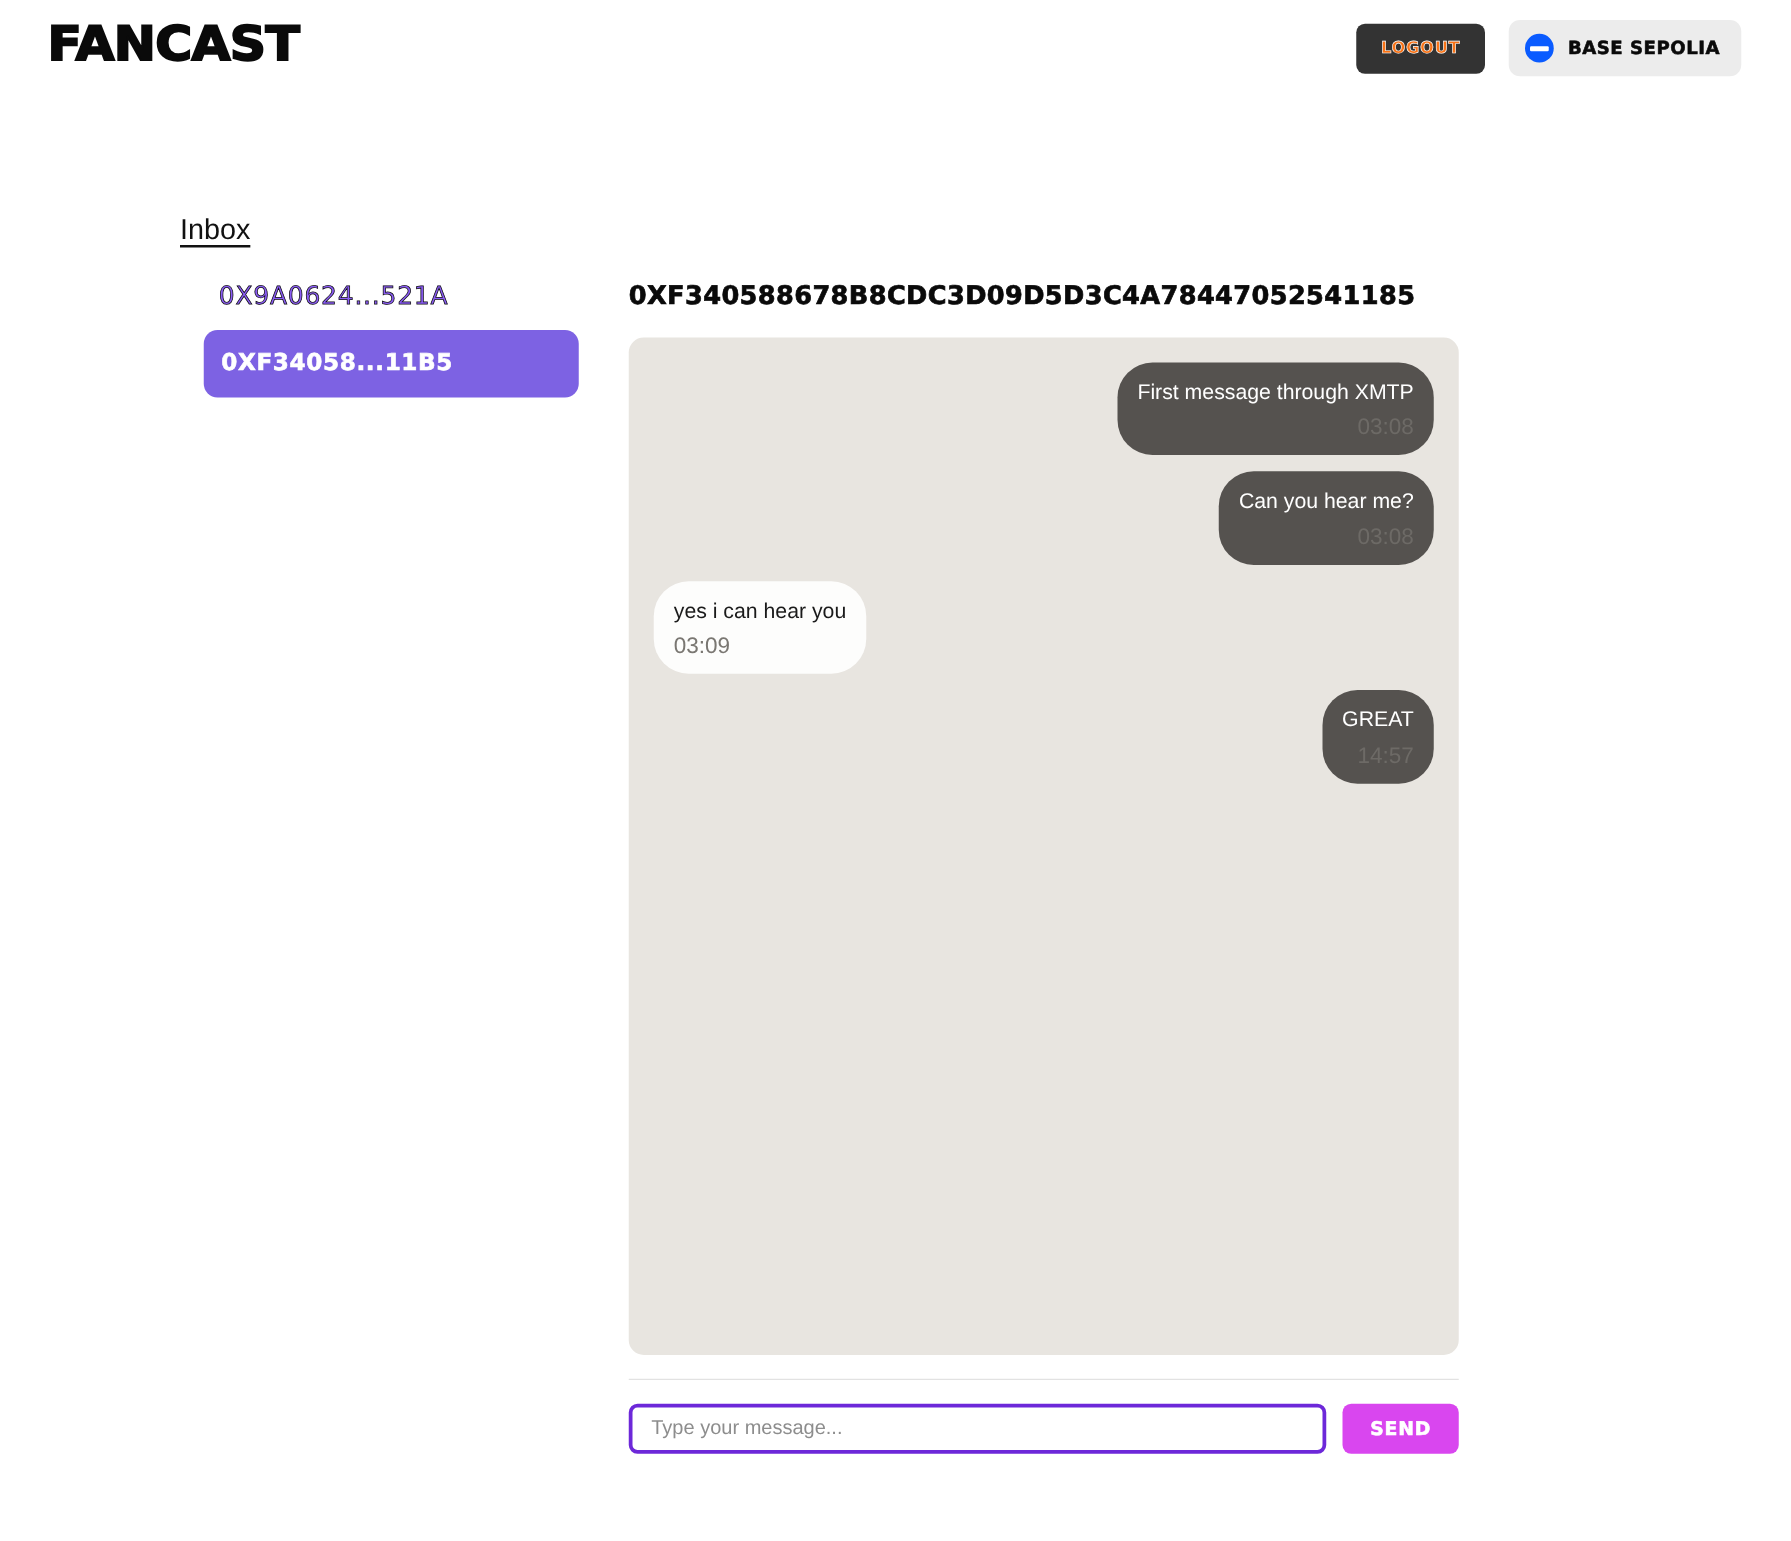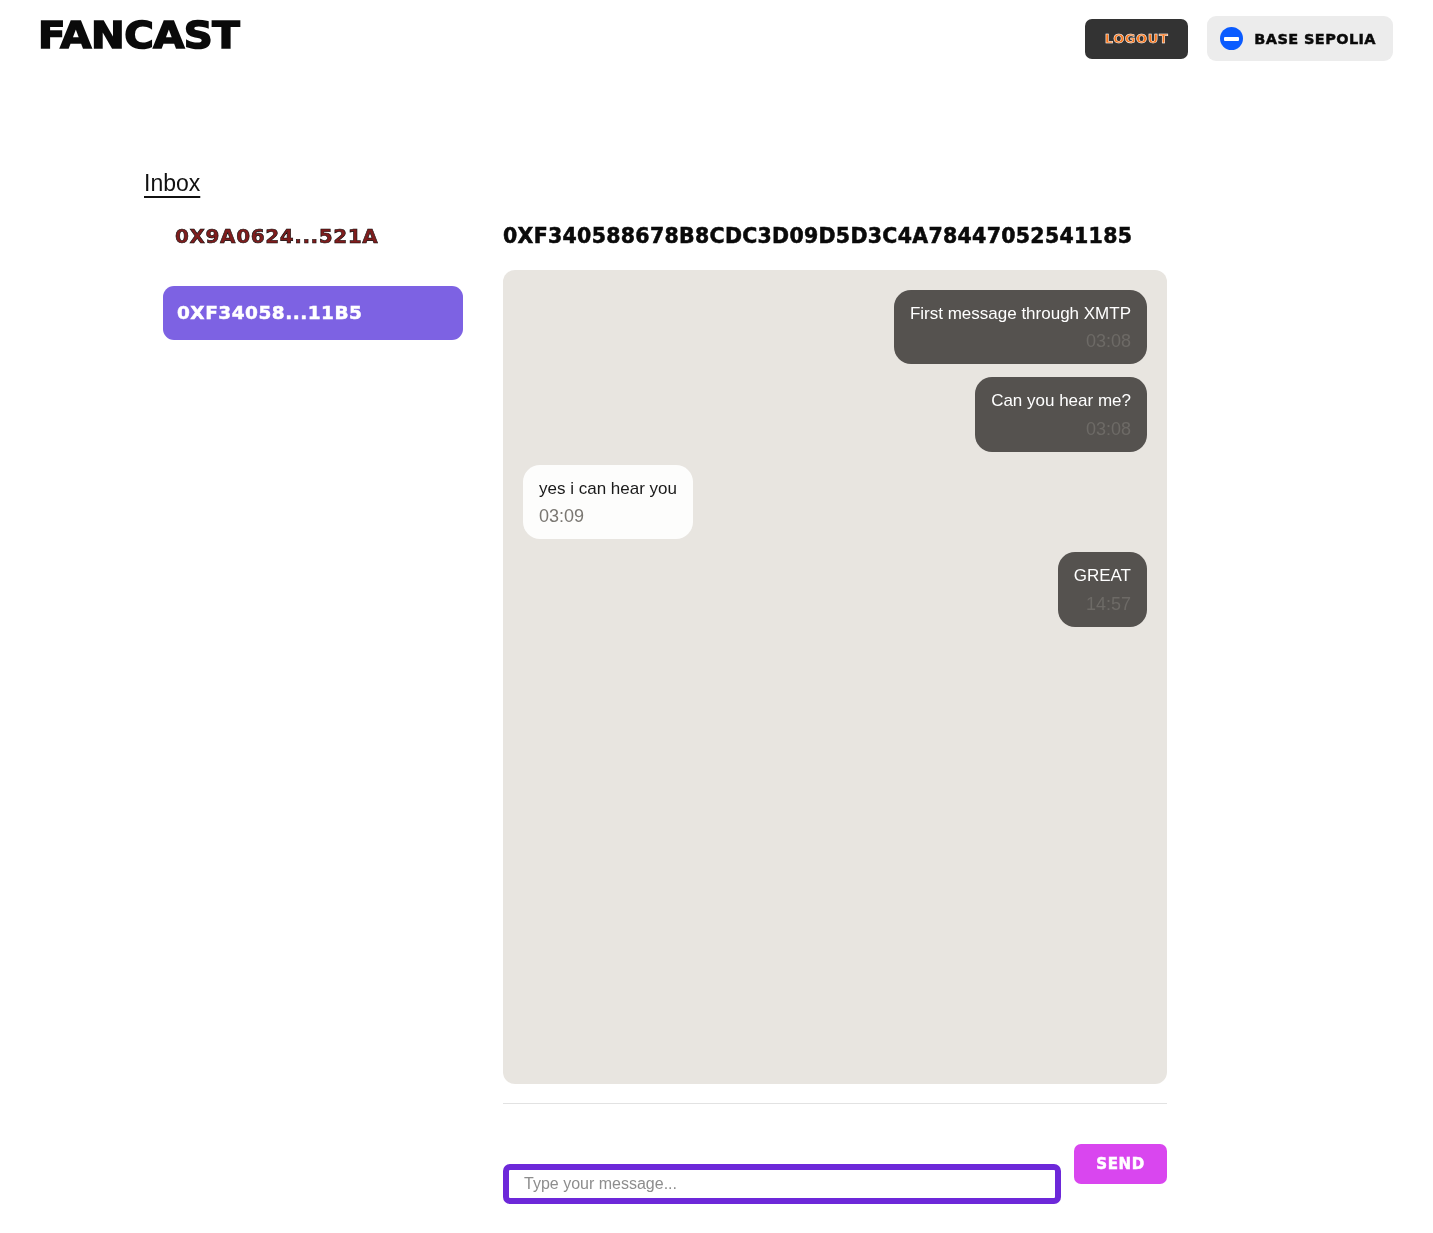--- a/index.html
+++ b/index.html
@@ -118,26 +118,26 @@
   
   .sidebar {
     position: absolute;
     left: 163px;
     top: 150px;
     width: 300px;
   }
 
   .wallet-heading {
     font-family: "DejaVu Sans", sans-serif;
-    font-weight: 700;
+    font-weight: 400;
     font-size: 20px;
     letter-spacing: 0.6px;
-    color: #7f1d1d;
+    color: #8b5cf6;
     padding-left: 12px;
-    margin-bottom: 38px;
+    margin-bottom: 16px;
     -webkit-text-stroke: 0.6px #0a0a0a;
   }
 
   .conv-item {
     display: block;
     width: 300px;
     padding: 16px 14px 17px;
     border-radius: 11px;
     background: transparent;
     border: none;
@@ -183,21 +183,21 @@
     flex-direction: column;
     gap: 13px;
     overflow: hidden;
   }
 
   .msg-row { display: flex; width: 100%; }
   .msg-row.out { justify-content: flex-end; }
   .msg-row.in  { justify-content: flex-start; }
 
   .bubble {
-    border-radius: 17px;
+    border-radius: 28px;
     padding: 13px 16px 11px;
     max-width: 560px;
     font-size: 17px;
     line-height: 1.3;
   }
 
   .bubble.out {
     background: #55524f;
     color: #ffffff;
   }
@@ -231,29 +231,28 @@
   .composer {
     display: flex;
     align-items: center;
     gap: 13px;
     padding-top: 19px;
   }
 
   .msg-input {
     flex: 1 1 auto;
     height: 40px;
-    border: 6px solid #6d28d9;
+    border: 3px solid #6d28d9;
     border-radius: 7px;
     padding: 0 15px;
     font-family: "Liberation Sans", sans-serif;
     font-size: 16px;
     color: #1a1a1a;
     background: #ffffff;
     outline: none;
-    margin-top: 41px;
   }
   .msg-input::placeholder { color: #8d8d8d; }
 
   .send-btn {
     background: #d946ef;
     color: #ffffff;
     border: none;
     border-radius: 7px;
     height: 40px;
     padding: 0 22px;

